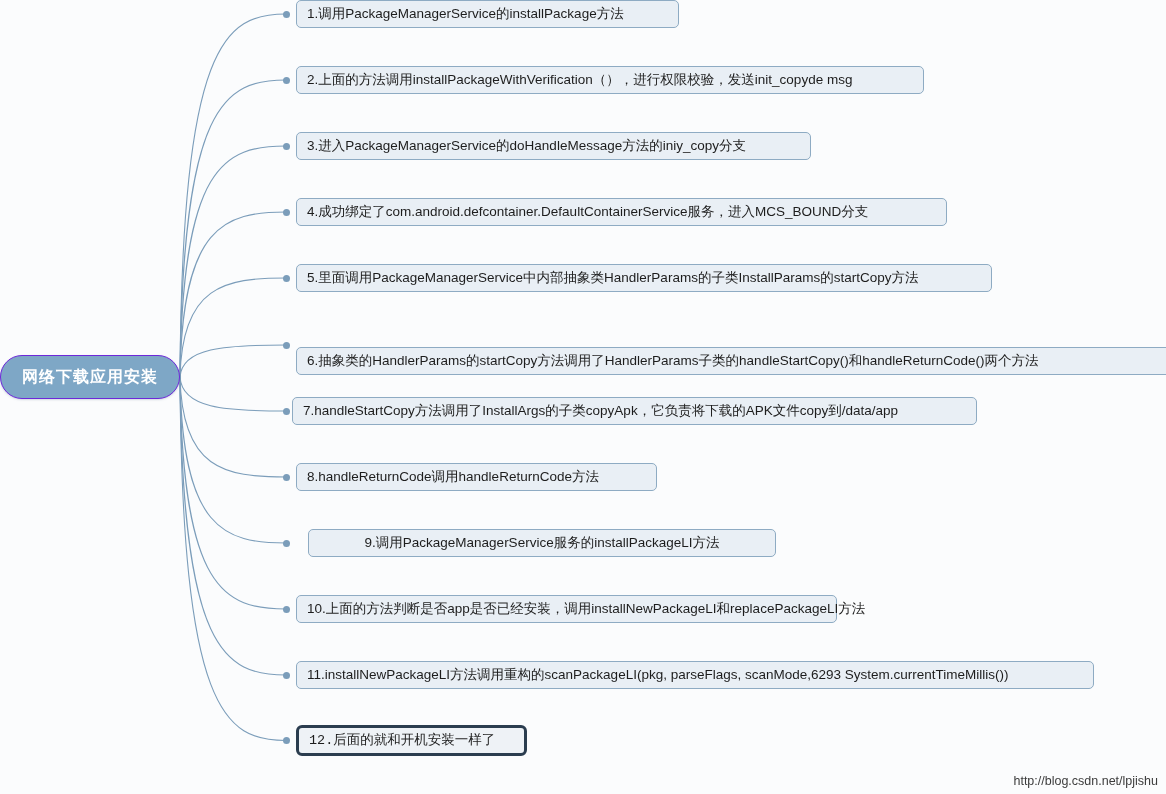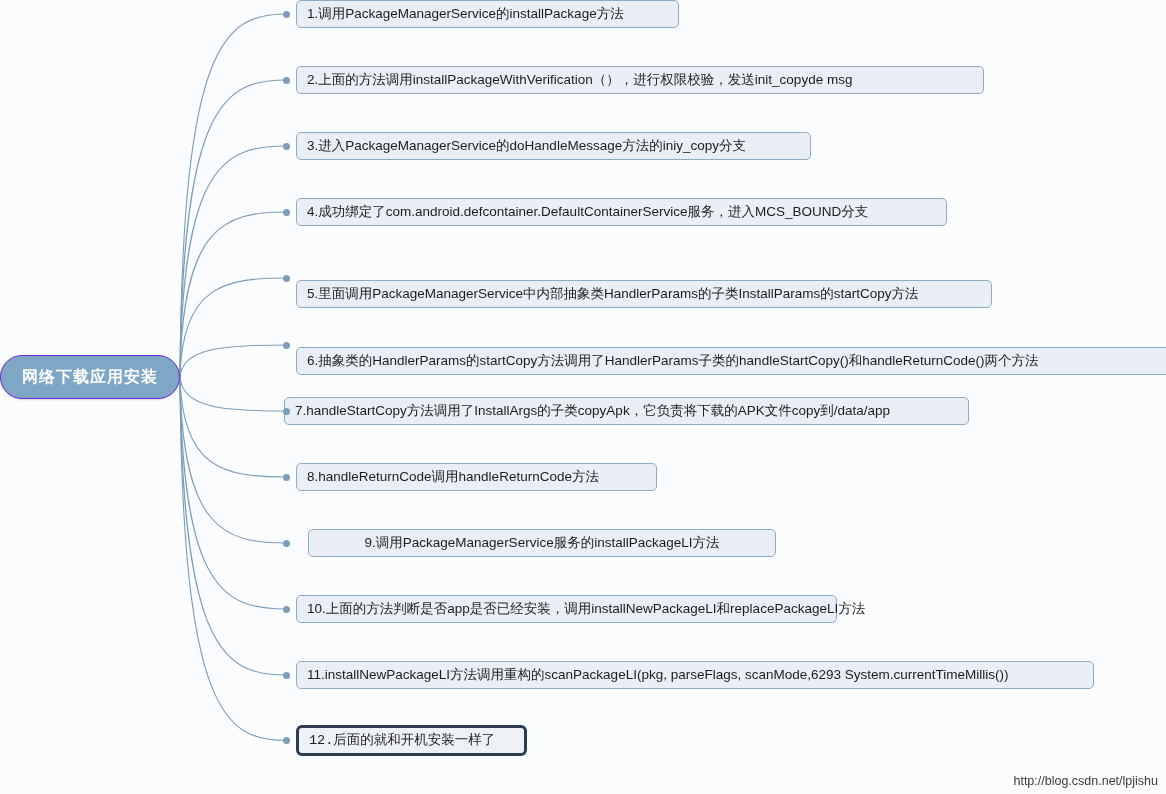--- a/index.html
+++ b/index.html
@@ -107,41 +107,41 @@
       <path d="M 180 377 C 182 711.4200000000001 224.51999999999998 740.5 286 740.5" fill="none" stroke="#7b9dba" stroke-width="1.1"></path>
     </svg>
 
   <div class="root-node">网络下载应用安装</div>
 
   <div id="nodes-layer">
       <div class="topic" style="left: 296px; top: 0px; width: 383px;">
         <span>1.调用PackageManagerService的installPackage方法</span>
       </div>
       <div class="node-dot" style="left: 283px; top: 10.5px;"></div>
-      <div class="topic" style="left: 296px; top: 66px; width: 688px;">
+      <div class="topic" style="left: 296px; top: 66px; width: 628px;">
         <span>2.上面的方法调用installPackageWithVerification（），进行权限校验，发送init_copyde msg</span>
       </div>
       <div class="node-dot" style="left: 283px; top: 76.5px;"></div>
       <div class="topic" style="left: 296px; top: 132px; width: 515px;">
         <span>3.进入PackageManagerService的doHandleMessage方法的iniy_copy分支</span>
       </div>
       <div class="node-dot" style="left: 283px; top: 142.5px;"></div>
       <div class="topic" style="left: 296px; top: 198px; width: 651px;">
         <span>4.成功绑定了com.android.defcontainer.DefaultContainerService服务，进入MCS_BOUND分支</span>
       </div>
       <div class="node-dot" style="left: 283px; top: 208.5px;"></div>
-      <div class="topic" style="left: 296px; top: 264px; width: 696px; margin-top: 16px;">
+      <div class="topic" style="left: 296px; top: 264px; width: 696px;">
         <span>5.里面调用PackageManagerService中内部抽象类HandlerParams的子类InstallParams的startCopy方法</span>
       </div>
       <div class="node-dot" style="left: 283px; top: 274.5px;"></div>
       <div class="topic" style="left: 296px; top: 347px; width: 878px;">
         <span>6.抽象类的HandlerParams的startCopy方法调用了HandlerParams子类的handleStartCopy()和handleReturnCode()两个方法</span>
       </div>
       <div class="node-dot" style="left: 283px; top: 341.5px;"></div>
-      <div class="topic" style="left: 284px; top: 397px; width: 685px;">
+      <div class="topic" style="left: 292px; top: 397px; width: 685px;">
         <span>7.handleStartCopy方法调用了InstallArgs的子类copyApk，它负责将下载的APK文件copy到/data/app</span>
       </div>
       <div class="node-dot" style="left: 283px; top: 407.5px;"></div>
       <div class="topic" style="left: 296px; top: 463px; width: 361px;">
         <span>8.handleReturnCode调用handleReturnCode方法</span>
       </div>
       <div class="node-dot" style="left: 283px; top: 473.5px;"></div>
       <div class="topic" style="left: 308px; top: 529px; width: 468px; justify-content: center;">
         <span>9.调用PackageManagerService服务的installPackageLI方法</span>
       </div>

